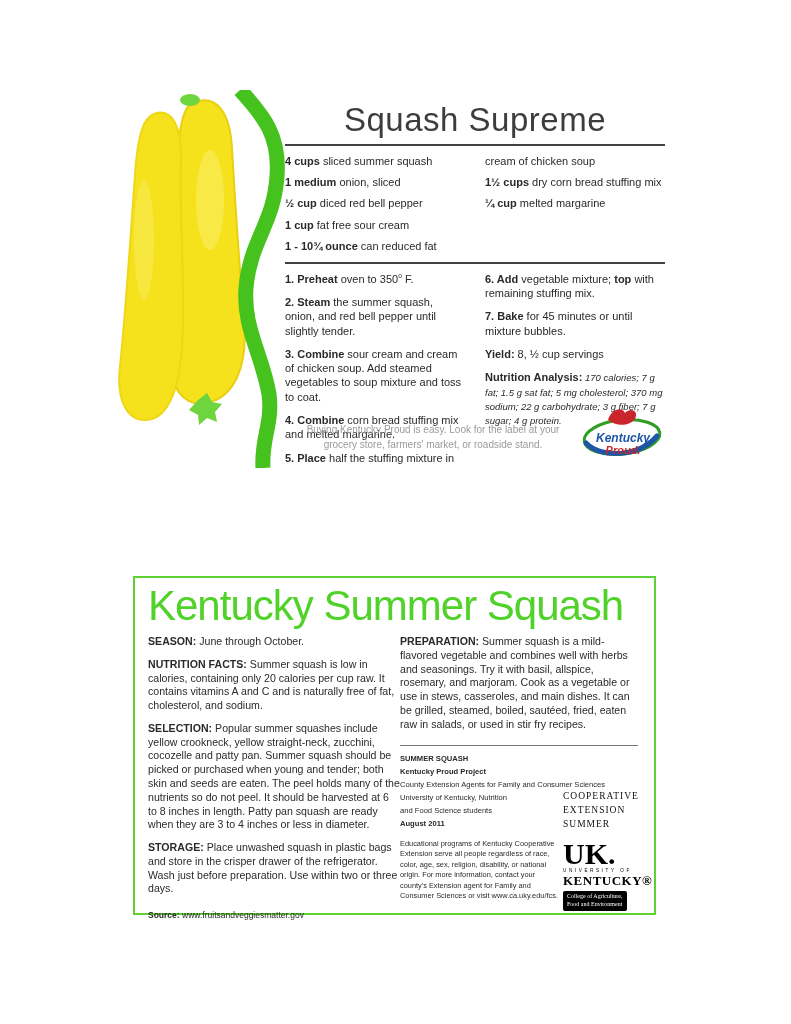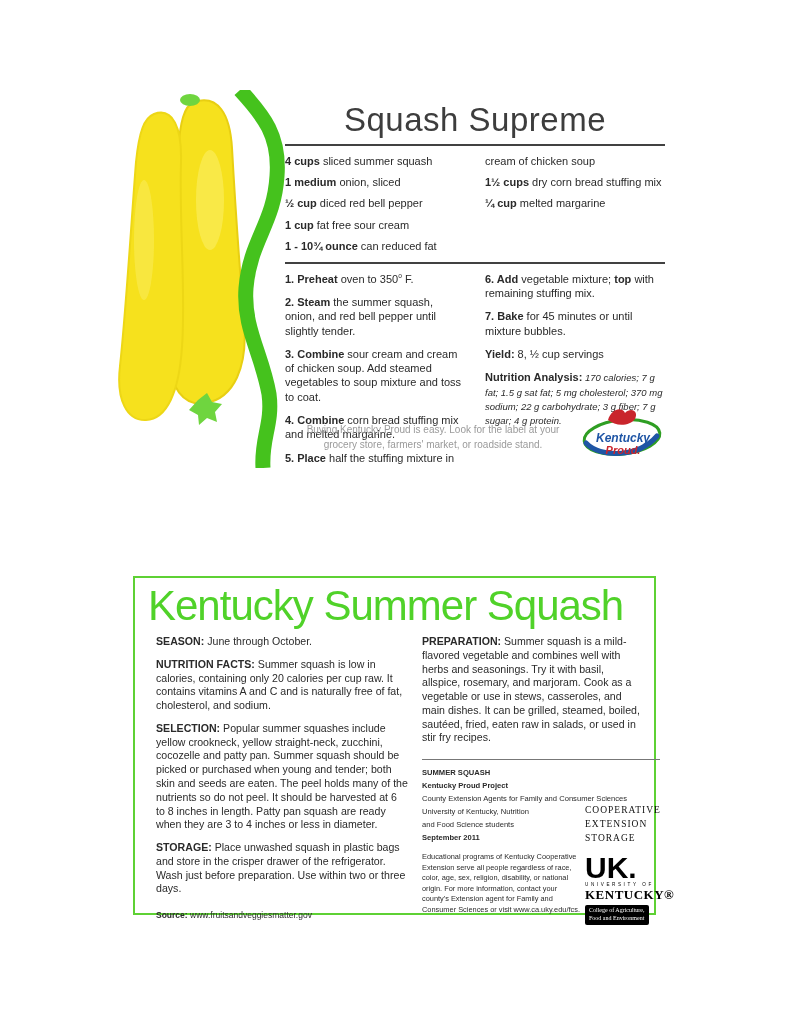--- a/index.html
+++ b/index.html
@@ -32,36 +32,36 @@
 
   #note{position:absolute;left:300px;top:423px;width:266px;text-align:center;
         font-size:10px;line-height:1.45;color:var(--note-gray);}
   #kyproud{position:absolute;left:580px;top:403px;width:84px;height:60px;}
 
   
   #infobox{position:absolute;left:133px;top:576px;width:523px;height:339px;
            border:2px solid var(--border-green);padding:4px 13px 24px 13px;}
   #infobox h2{margin:2px 0 7px 0;font-size:42px;font-weight:normal;
               color:var(--title-green);letter-spacing:-1px;line-height:1.05;}
-  .info-cols{display:flex;gap:14px;margin-left:8px;}
+  .info-cols{display:flex;}
   .ileft{width:252px;}
   .iright{flex:1;min-width:0;}
   .sect{margin:0 0 9px 0;font-size:10.6px;line-height:1.3;}
   .source-line{margin:14px 0 0 0;font-size:8.5px;}
   .prep{margin:0 0 10px 0;font-size:10.6px;line-height:1.3;}
   .div2{border:none;border-top:1.5px solid #777;width:238px;margin:14px 0 8px 0;}
   .bottom-row{display:flex;}
   .credits-col{width:163px;}
   .credit{margin:0 0 3px 0;font-size:7.6px;line-height:1.3;white-space:nowrap;}
   .disclaimer{margin-top:10px;font-size:7.4px;line-height:1.42;width:162px;}
   .logos-col{flex:1;padding-top:36px;}
   .coop{font-family:"Liberation Serif",serif;font-size:9.5px;letter-spacing:1px;
         line-height:1.45;color:#111;}
   .uk{margin-top:9px;display:inline-block;}
-  .uk-big{font-family:Liberation Sans, sans-serif;font-size:30px;font-weight:bold;
+  .uk-big{font-family:Liberation Serif, serif;font-size:30px;font-weight:bold;
           line-height:0.85;color:#000;}
   .uk-small{font-size:4.6px;letter-spacing:2.6px;margin-top:2px;color:#000;}
   .uk-name{font-family:"Liberation Serif",serif;font-size:13px;font-weight:bold;
            letter-spacing:0.5px;color:#000;}
   .uk-bar{background:#000;color:#fff;font-family:"Liberation Serif",serif;
           font-size:6px;line-height:1.3;padding:2px 4px;margin-top:2px;
           border-radius:2px;display:inline-block;}
 </style>
 </head>
 <body>
@@ -154,29 +154,29 @@
         </div>
       <hr class="div2">
       <div class="bottom-row">
         <div class="credits-col">
           <div>
               <p class="credit"><span class="b">SUMMER SQUASH</span></p>
               <p class="credit"><span class="b">Kentucky Proud Project</span></p>
               <p class="credit"><span>County Extension Agents for Family and Consumer Sciences</span></p>
               <p class="credit"><span>University of Kentucky, Nutrition</span></p>
               <p class="credit"><span>and Food Science students</span></p>
-              <p class="credit"><span class="b">September 2011</span></p>
+              <p class="credit"><span class="b">August 2011</span></p>
             </div>
           <p class="disclaimer">Educational programs of Kentucky Cooperative Extension serve all people regardless of race, color, age, sex, religion, disability, or national origin. For more information, contact your county's Extension agent for Family and Consumer Sciences or visit www.ca.uky.edu/fcs.</p>
         </div>
         <div class="logos-col">
           <div class="coop">
             <div>COOPERATIVE</div>
             <div>EXTENSION</div>
-            <div>STORAGE</div>
+            <div>SUMMER</div>
           </div>
           <div class="uk">
             <div class="uk-big">UK.</div>
             <div class="uk-small">UNIVERSITY OF</div>
             <div class="uk-name">KENTUCKY®</div>
             <div class="uk-bar">
               <div>College of Agriculture,</div>
               <div>Food and Environment</div>
             </div>
           </div>

